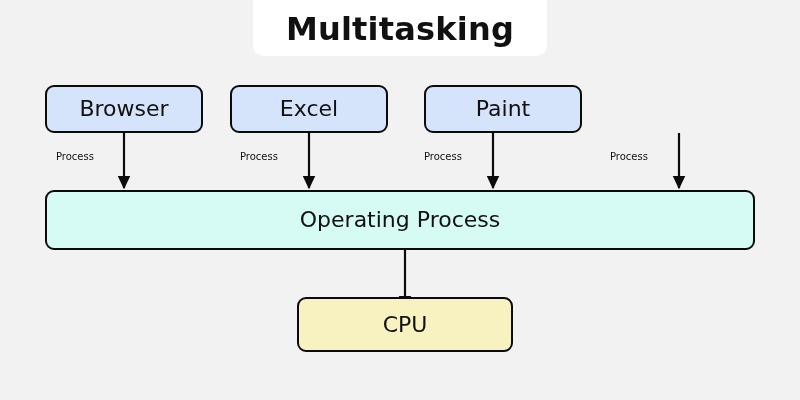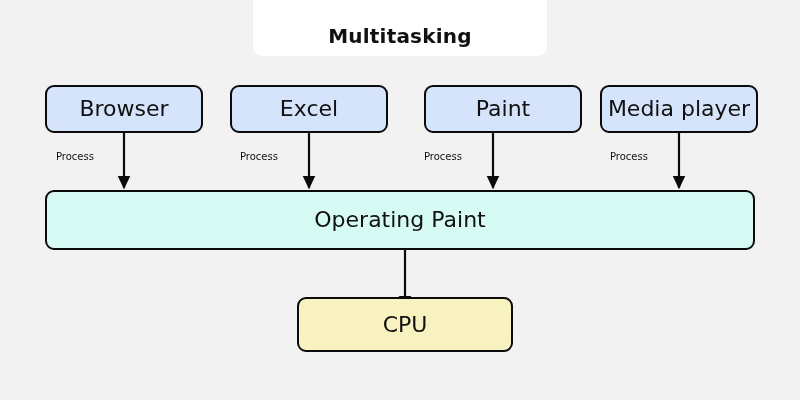--- a/index.html
+++ b/index.html
@@ -28,21 +28,21 @@
     height: 70px;
     background: #ffffff;
     border-radius: 10px;
     display: flex;
     align-items: flex-end;
     justify-content: center;
     padding-bottom: 8px;
     box-sizing: border-box;
   }
   #title-text {
-    font-size: 20px;
+    font-size: 32px;
     font-weight: bold;
     color: #111111;
     letter-spacing: 0.2px;
   }
 
   
   .node {
     position: absolute;
     box-sizing: border-box;
     border: 2.2px solid #0b0b0b;
@@ -130,30 +130,27 @@
 
   <div class="node app-node" id="app-0">
     <span>Browser</span>
   </div>
   <div class="node app-node" id="app-1">
     <span>Excel</span>
   </div>
   <div class="node app-node" id="app-2">
     <span>Paint</span>
   </div>
-  <div class="node app-node" id="app-3">
-    <span>Media player</span>
-  </div>
 
   <div class="edge-label proc-label" id="proc-label-0">Process</div>
   <div class="edge-label proc-label" id="proc-label-1">Process</div>
   <div class="edge-label proc-label" id="proc-label-2">Process</div>
   <div class="edge-label proc-label" id="proc-label-3">Process</div>
 
   <div class="node" id="os-node">
-    <span>Operating Paint</span>
+    <span>Operating Process</span>
   </div>
 
   <div class="node" id="cpu-node">
     <span>CPU</span>
   </div>
 
 </div>
 
 </body></html>

